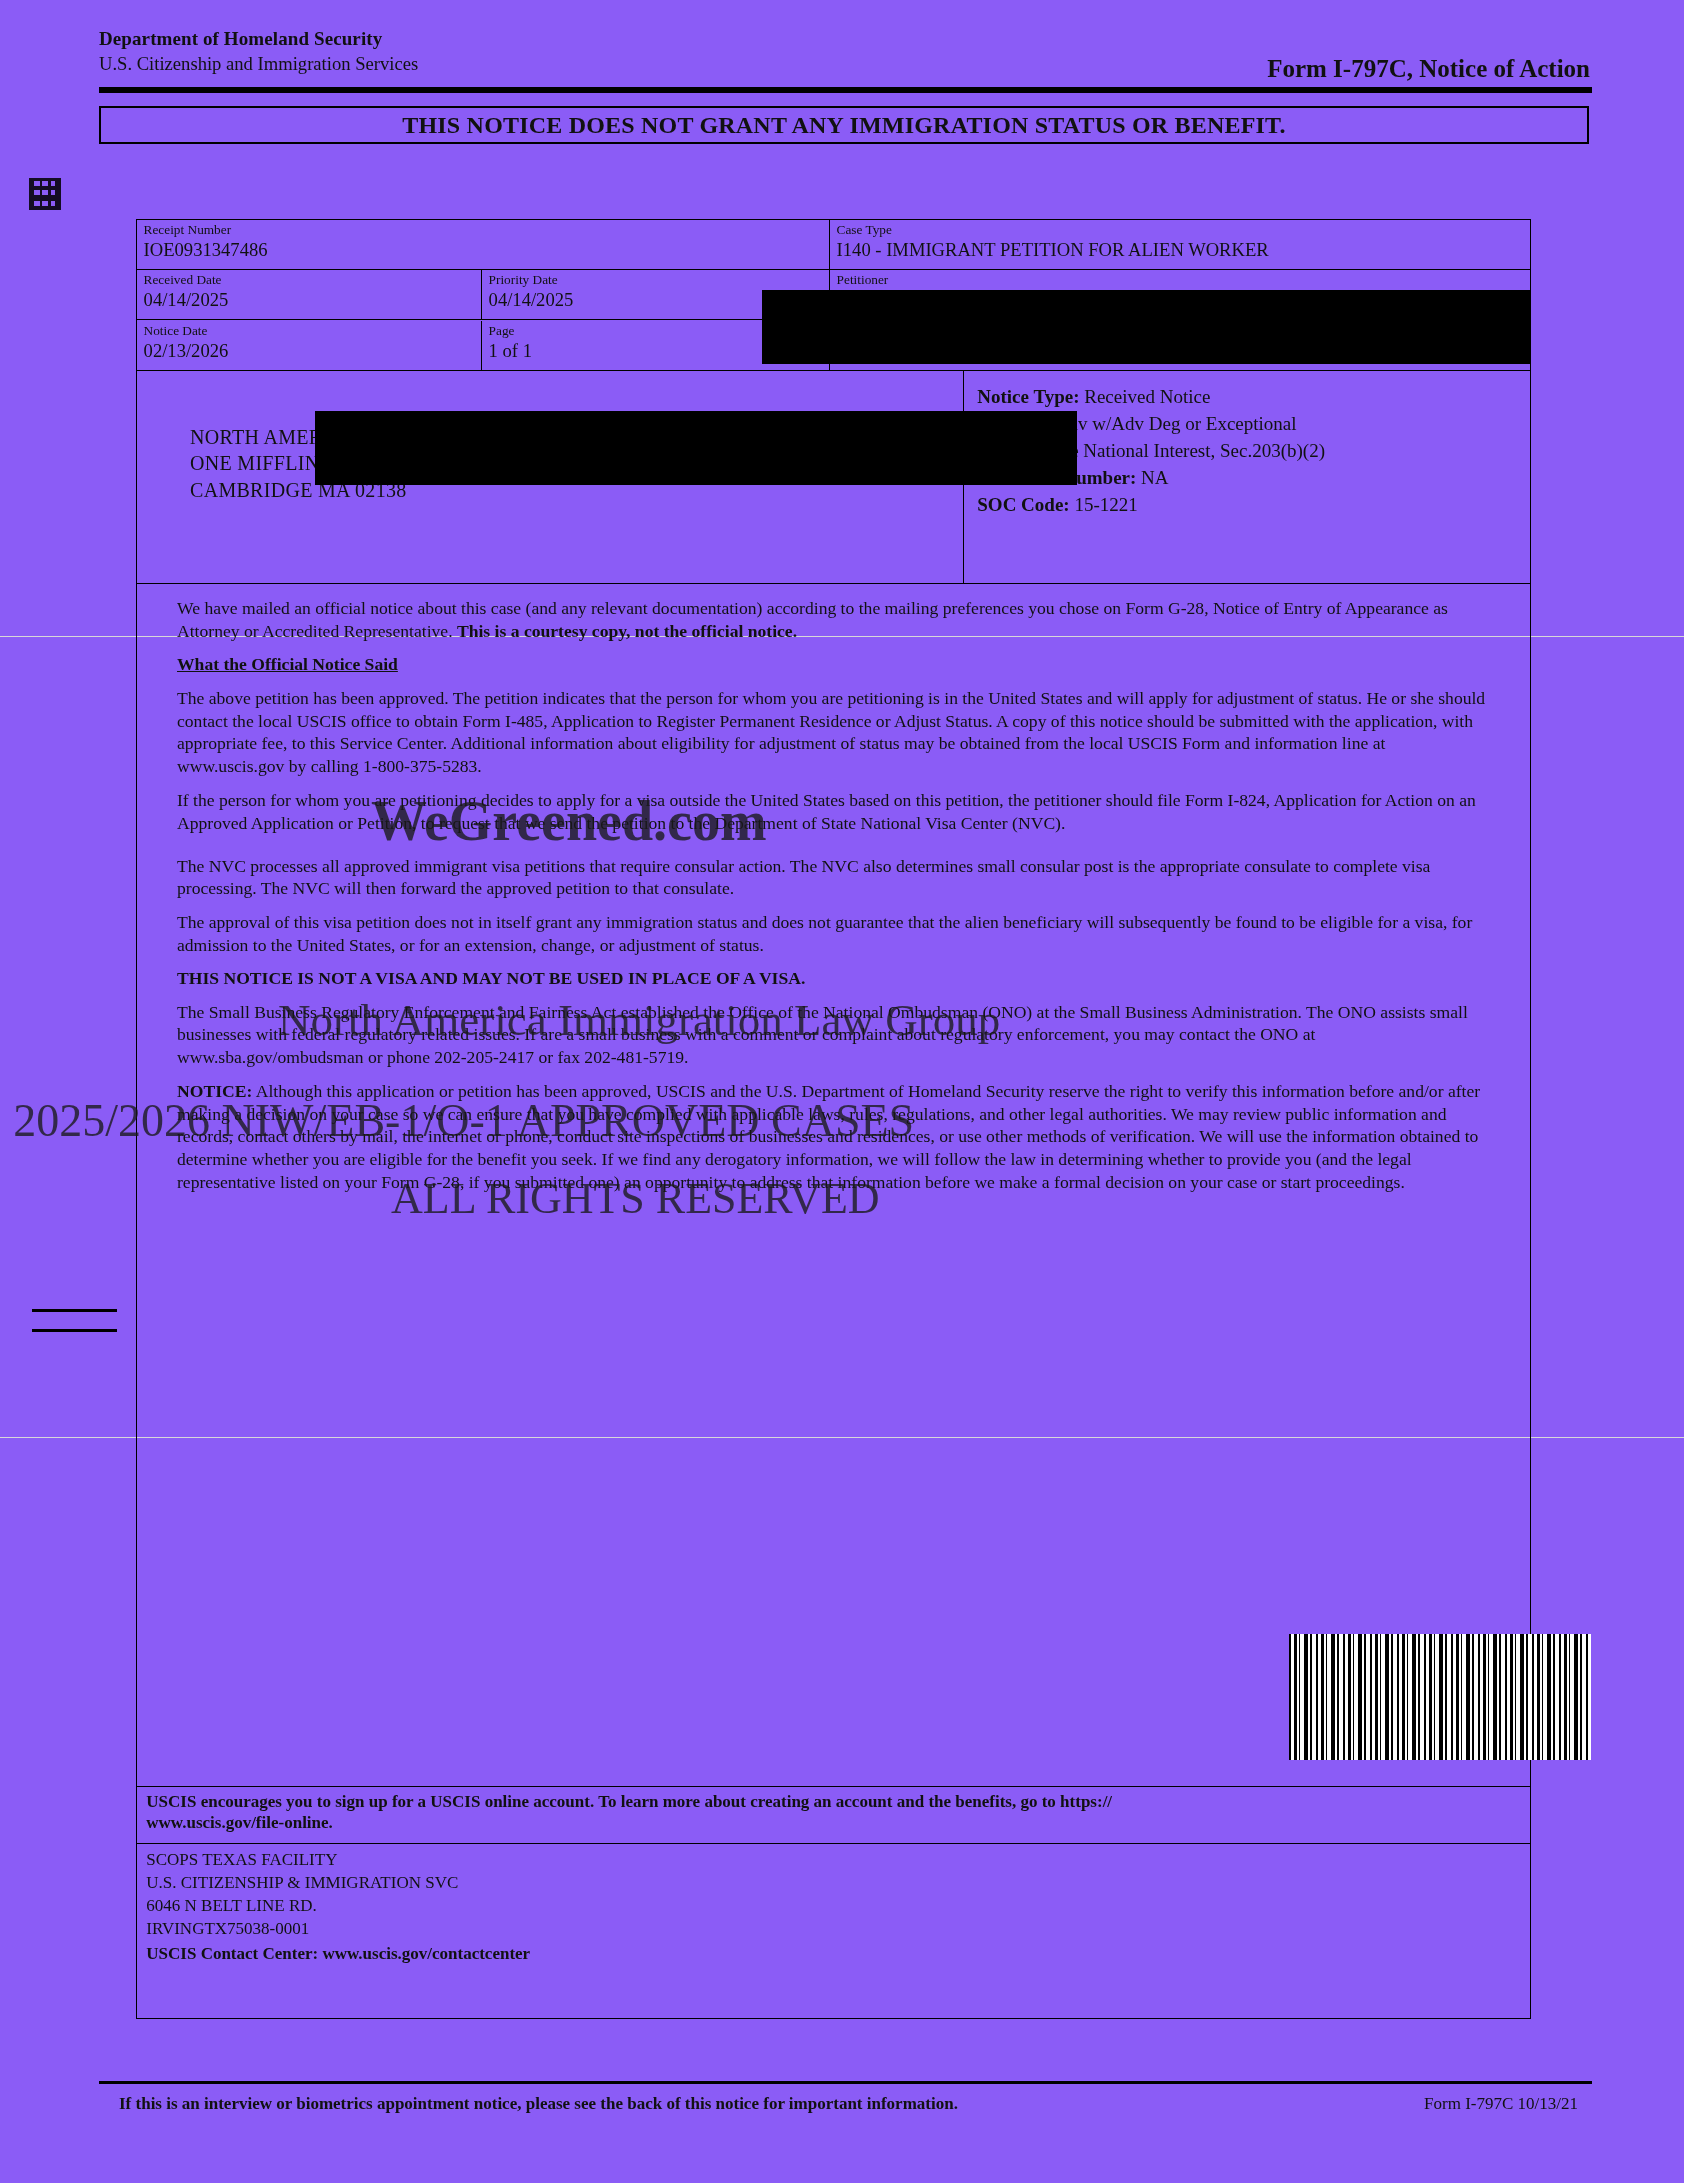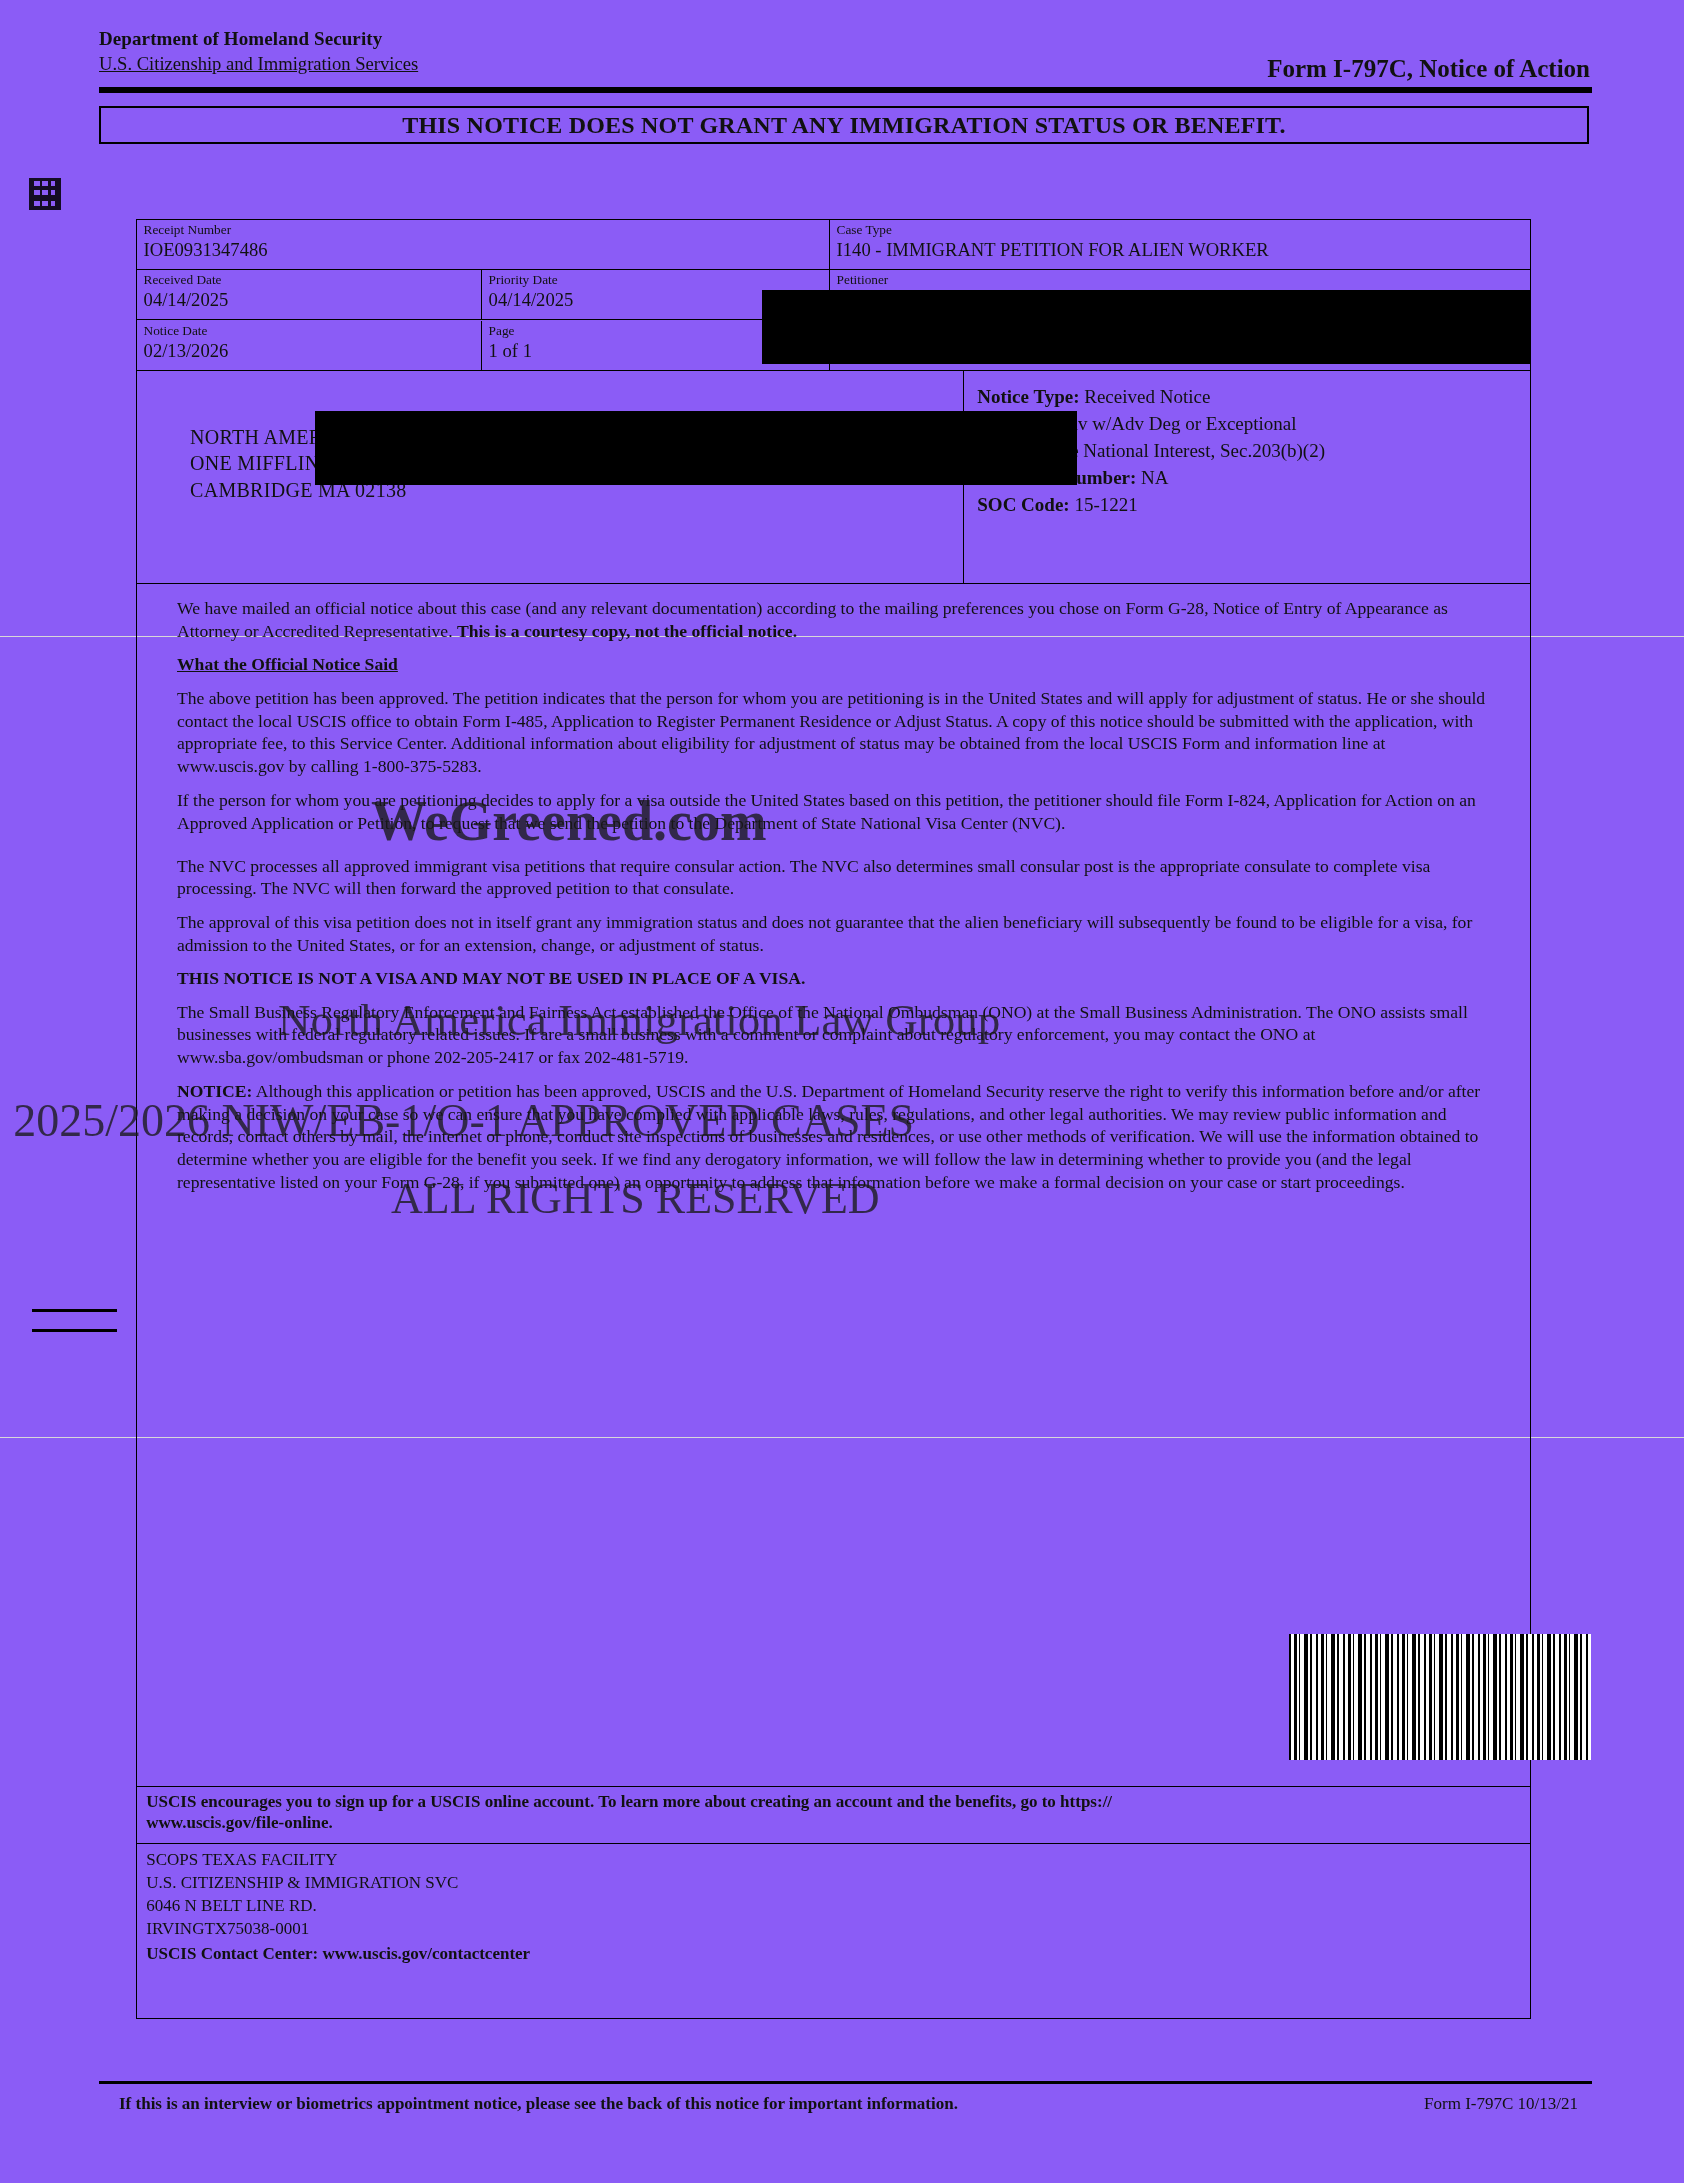--- a/index.html
+++ b/index.html
@@ -38,21 +38,20 @@
   .hdr-dhs {
     font-family: "Liberation Serif", serif;
     font-weight: bold;
     font-size: 19px;
     letter-spacing: 0.1px;
   }
   .hdr-uscis {
     font-family: "Liberation Serif", serif;
     font-size: 18.6px;
     margin-top: 2.7px;
-    text-decoration: underline;
   }
   .hdr-right {
     position: absolute;
     right: 0;
     top: 5.3px;
     font-weight: bold;
     font-size: 25px;
     font-family: "Liberation Serif", serif;
     white-space: nowrap;
     margin-top: 22px;

